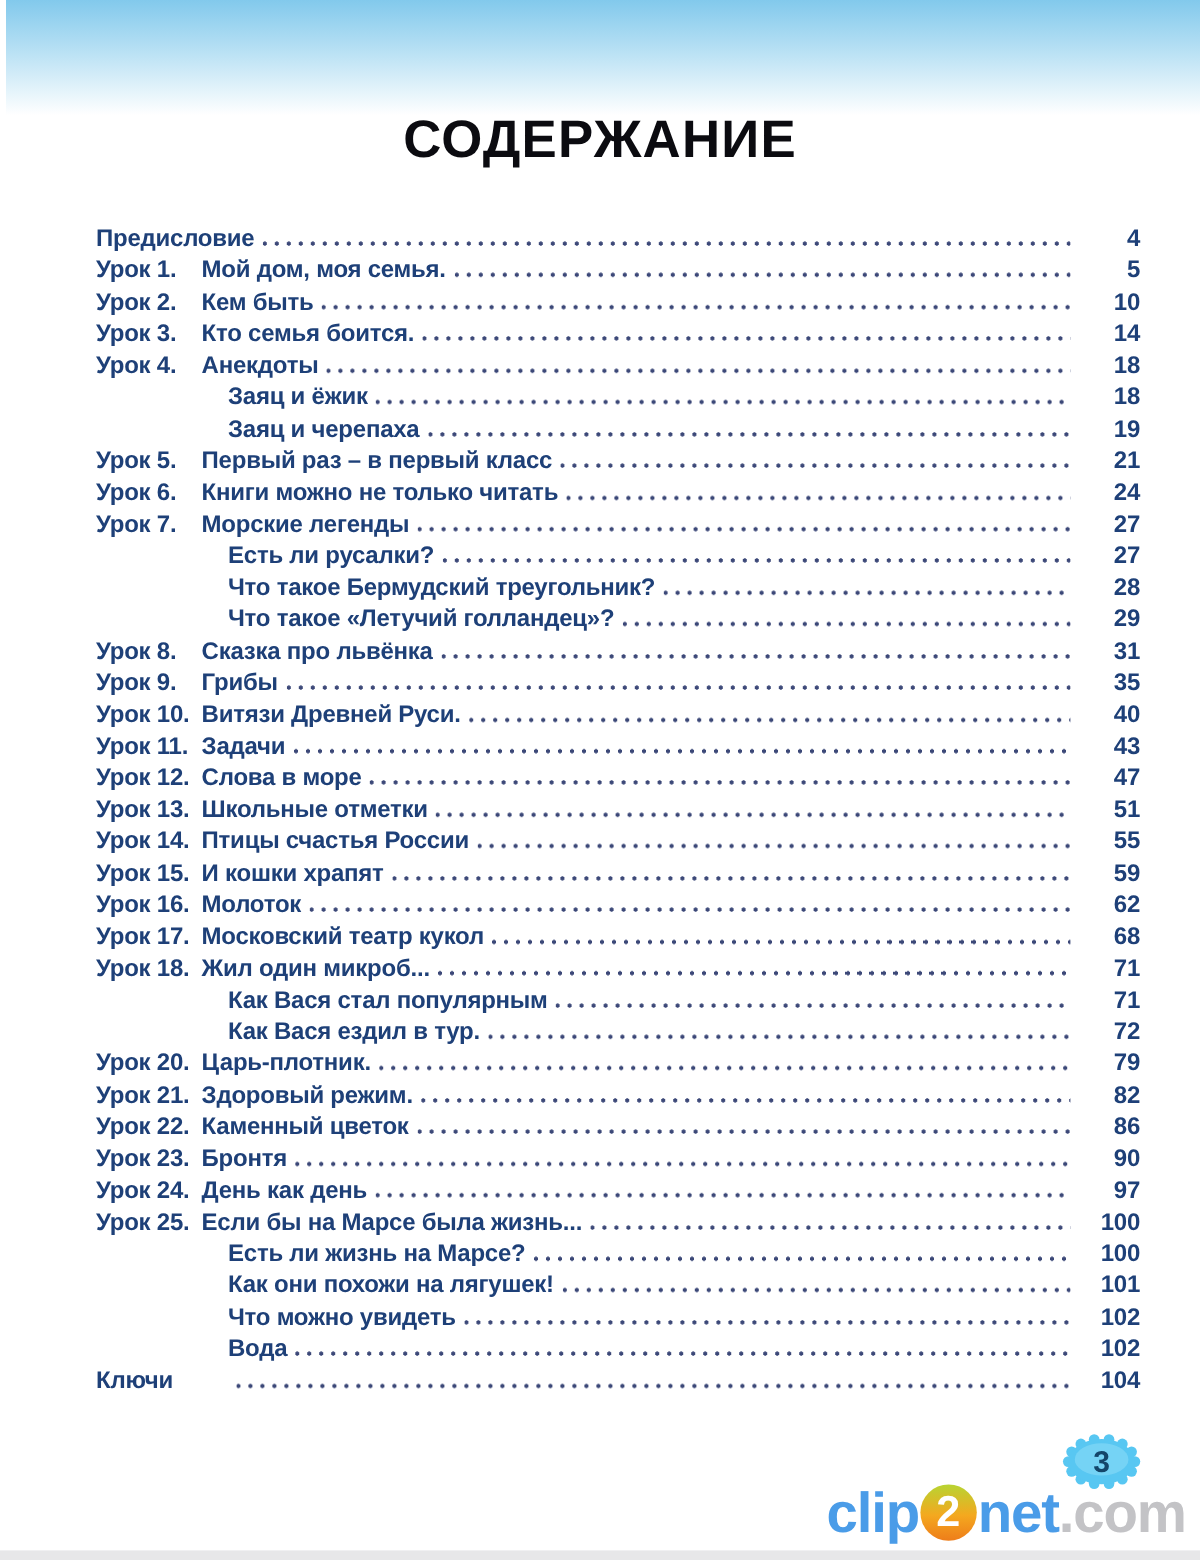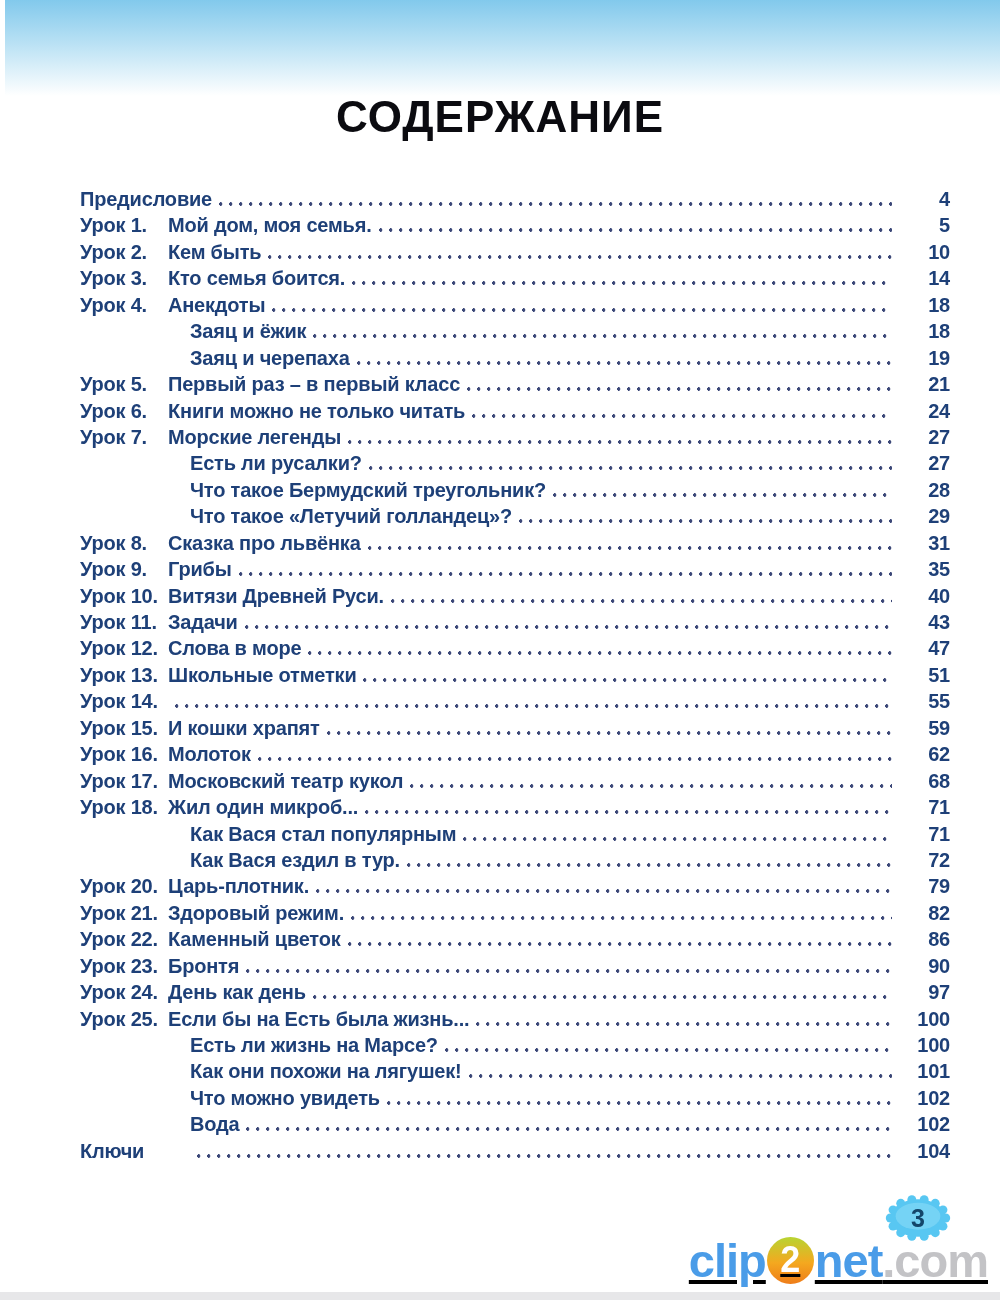--- a/index.html
+++ b/index.html
@@ -38,21 +38,21 @@
     background-size:10px 4px;background-repeat:repeat-x;background-position:0 0;
     min-width:12px;
   }
   .pagenum{flex:none;min-width:48px;text-align:right;}
 
   .page-badge{position:absolute;left:884px;top:1193px;width:68px;height:50px;}
   .page-badge text{font-family:"Liberation Sans",sans-serif;font-weight:bold;font-size:28px;}
 
   .watermark{
     position:absolute;right:12px;top:1230px;height:60px;
-    display:flex;align-items:center;font-weight:bold;font-size:47px;letter-spacing:-1px;text-decoration:underline;
+    display:flex;align-items:center;font-weight:bold;font-size:47px;letter-spacing:-1px;
   }
   .wm-word{color:var(--logo-blue);}
   .wm-circle{
     display:inline-flex;align-items:center;justify-content:center;
     width:47px;height:47px;border-radius:50%;margin:0 1px;
     background:linear-gradient(180deg,#b8d432 0%,#f4a81f 55%,#ee7d1a 100%);
     color:#ffffff;font-size:36px;letter-spacing:0;
   }
   .wm-com{color:var(--logo-gray);letter-spacing:-1px;}
 
@@ -177,20 +177,21 @@
       <span class="pagenum">47</span>
     </div>
       <div class="row main">
       <span class="label">Урок 13.</span>
       <span class="title">Школьные отметки</span>
       <span class="leader"></span>
       <span class="pagenum">51</span>
     </div>
       <div class="row main">
       <span class="label">Урок 14.</span>
+      <span class="title">Птицы счастья России</span>
       <span class="leader"></span>
       <span class="pagenum">55</span>
     </div>
       <div class="row main">
       <span class="label">Урок 15.</span>
       <span class="title">И кошки храпят</span>
       <span class="leader"></span>
       <span class="pagenum">59</span>
     </div>
       <div class="row main">
@@ -248,21 +249,21 @@
       <span class="pagenum">90</span>
     </div>
       <div class="row main">
       <span class="label">Урок 24.</span>
       <span class="title">День как день</span>
       <span class="leader"></span>
       <span class="pagenum">97</span>
     </div>
       <div class="row main">
       <span class="label">Урок 25.</span>
-      <span class="title">Если бы на Есть была жизнь...</span>
+      <span class="title">Если бы на Марсе была жизнь...</span>
       <span class="leader"></span>
       <span class="pagenum">100</span>
     </div>
       <div class="row sub">
       <span class="label"></span>
       <span class="title">Есть ли жизнь на Марсе?</span>
       <span class="leader"></span>
       <span class="pagenum">100</span>
     </div>
       <div class="row sub">

